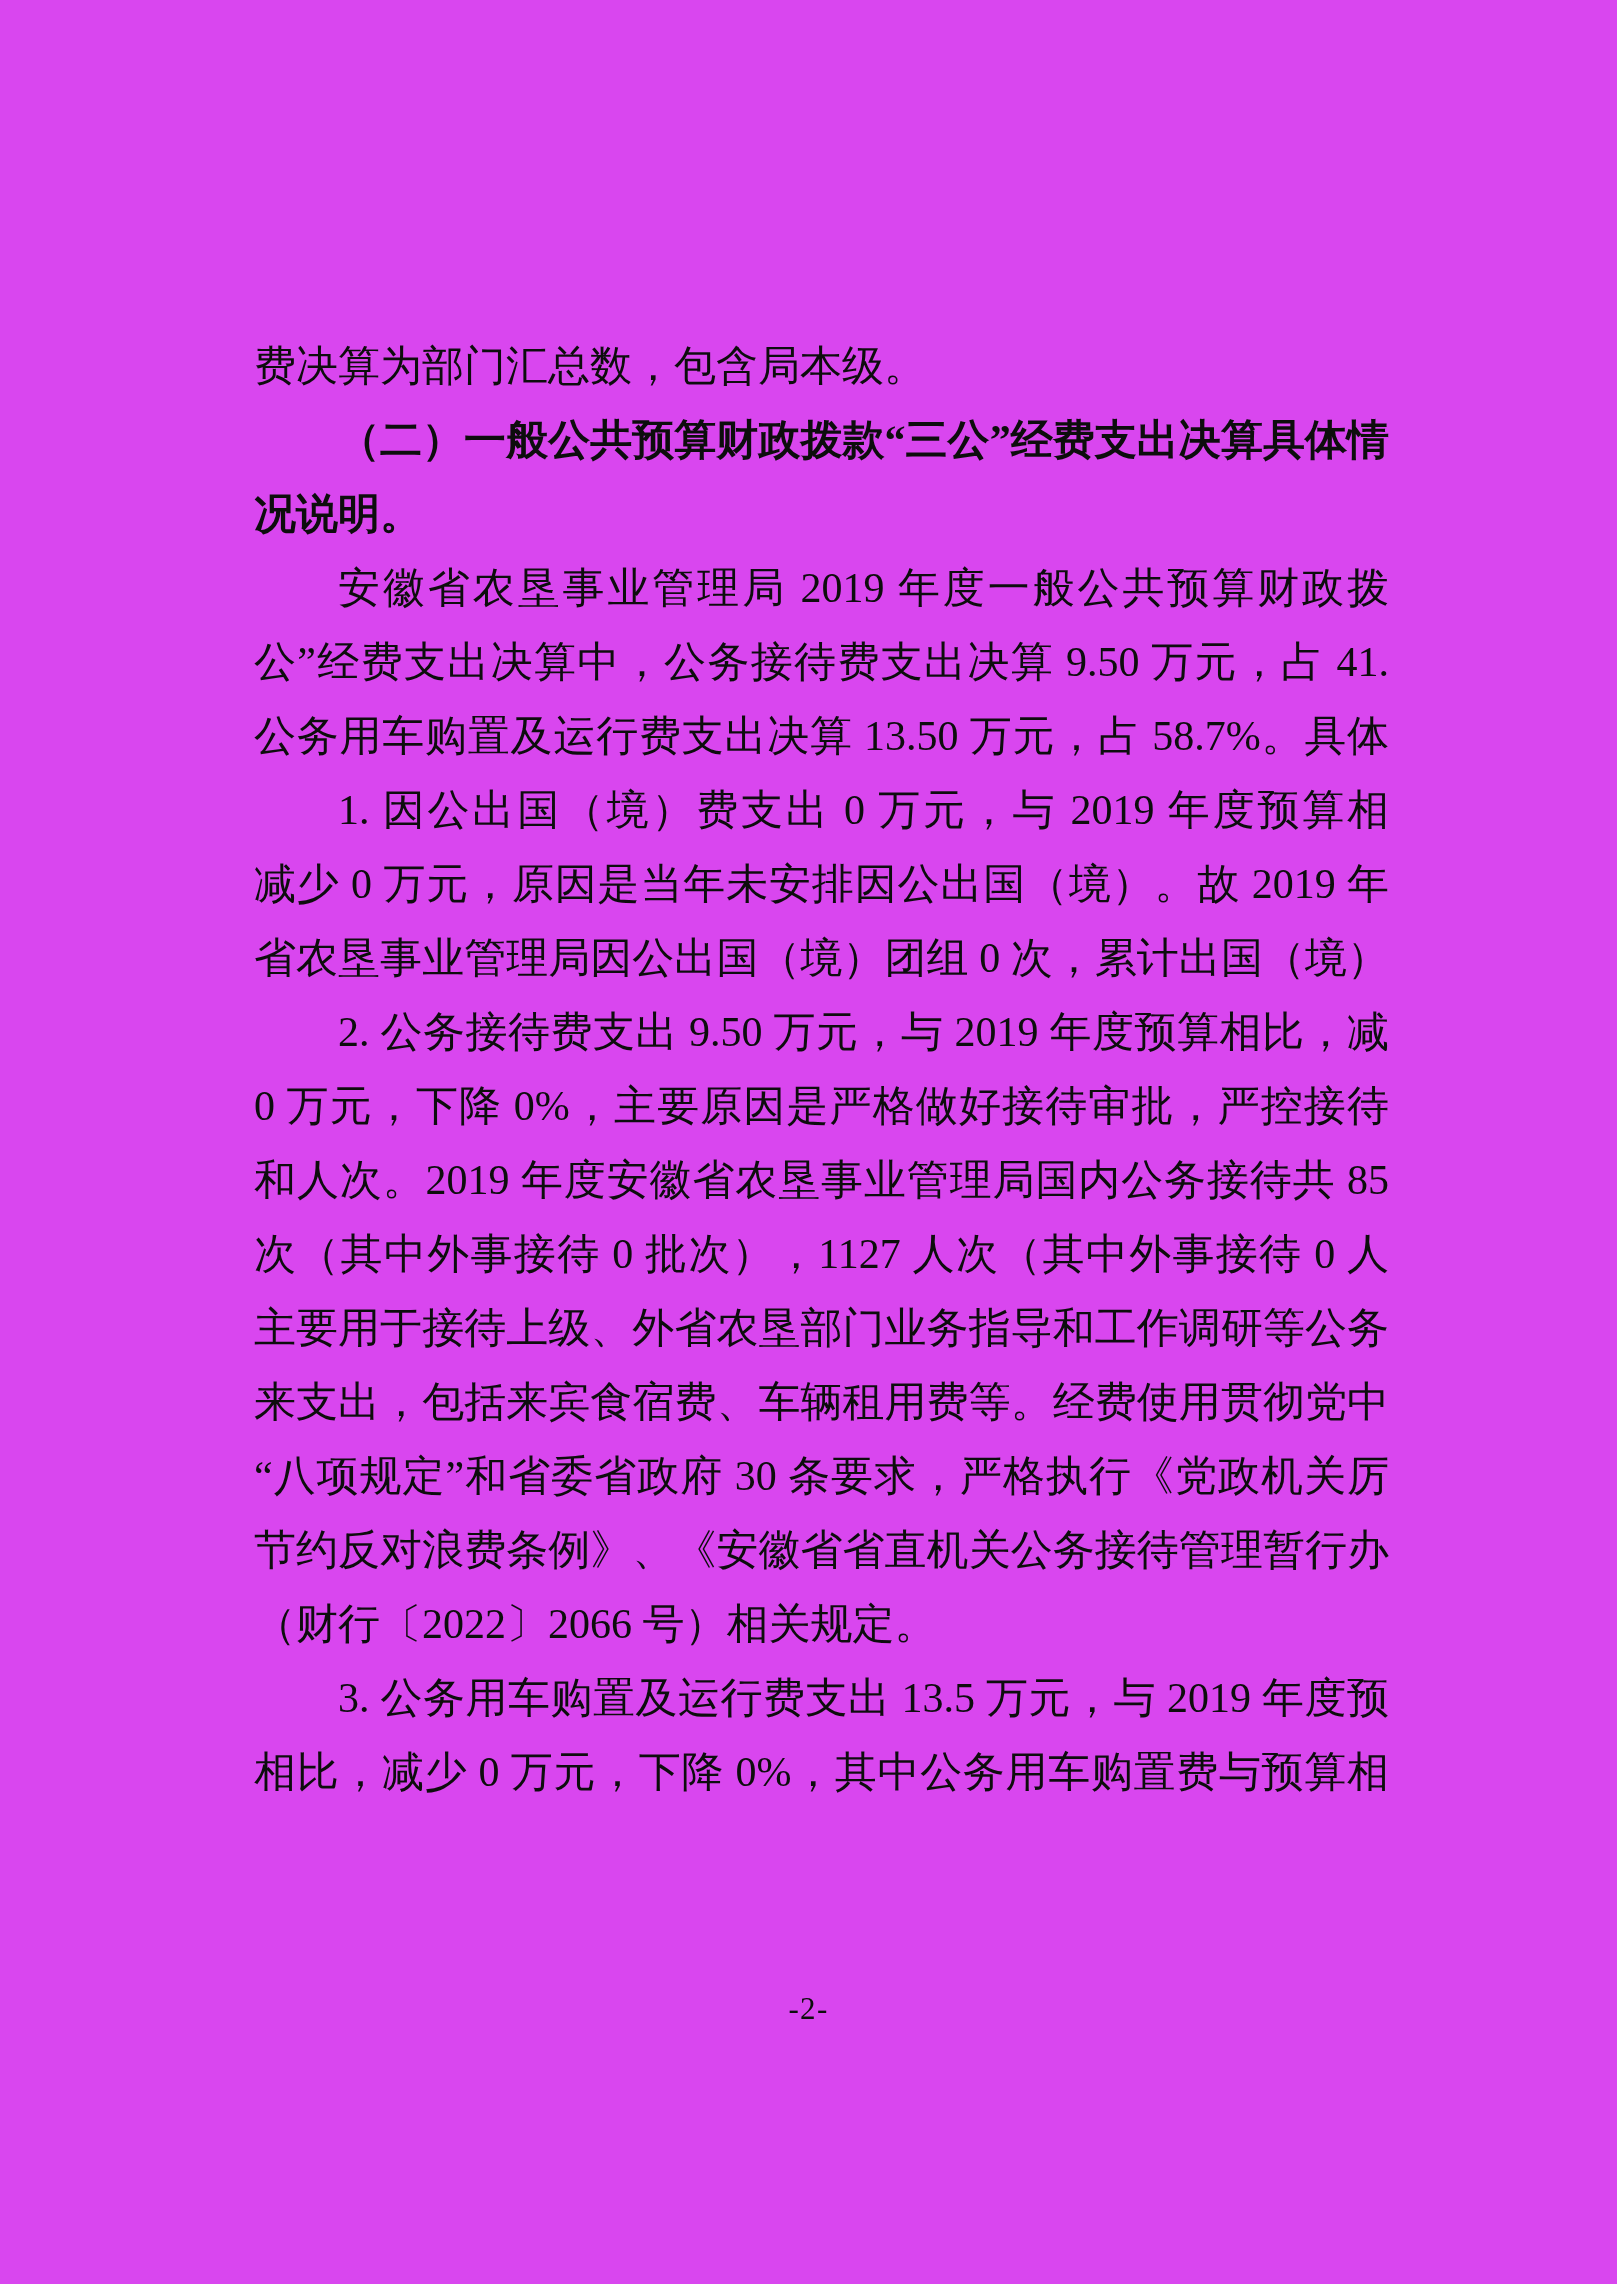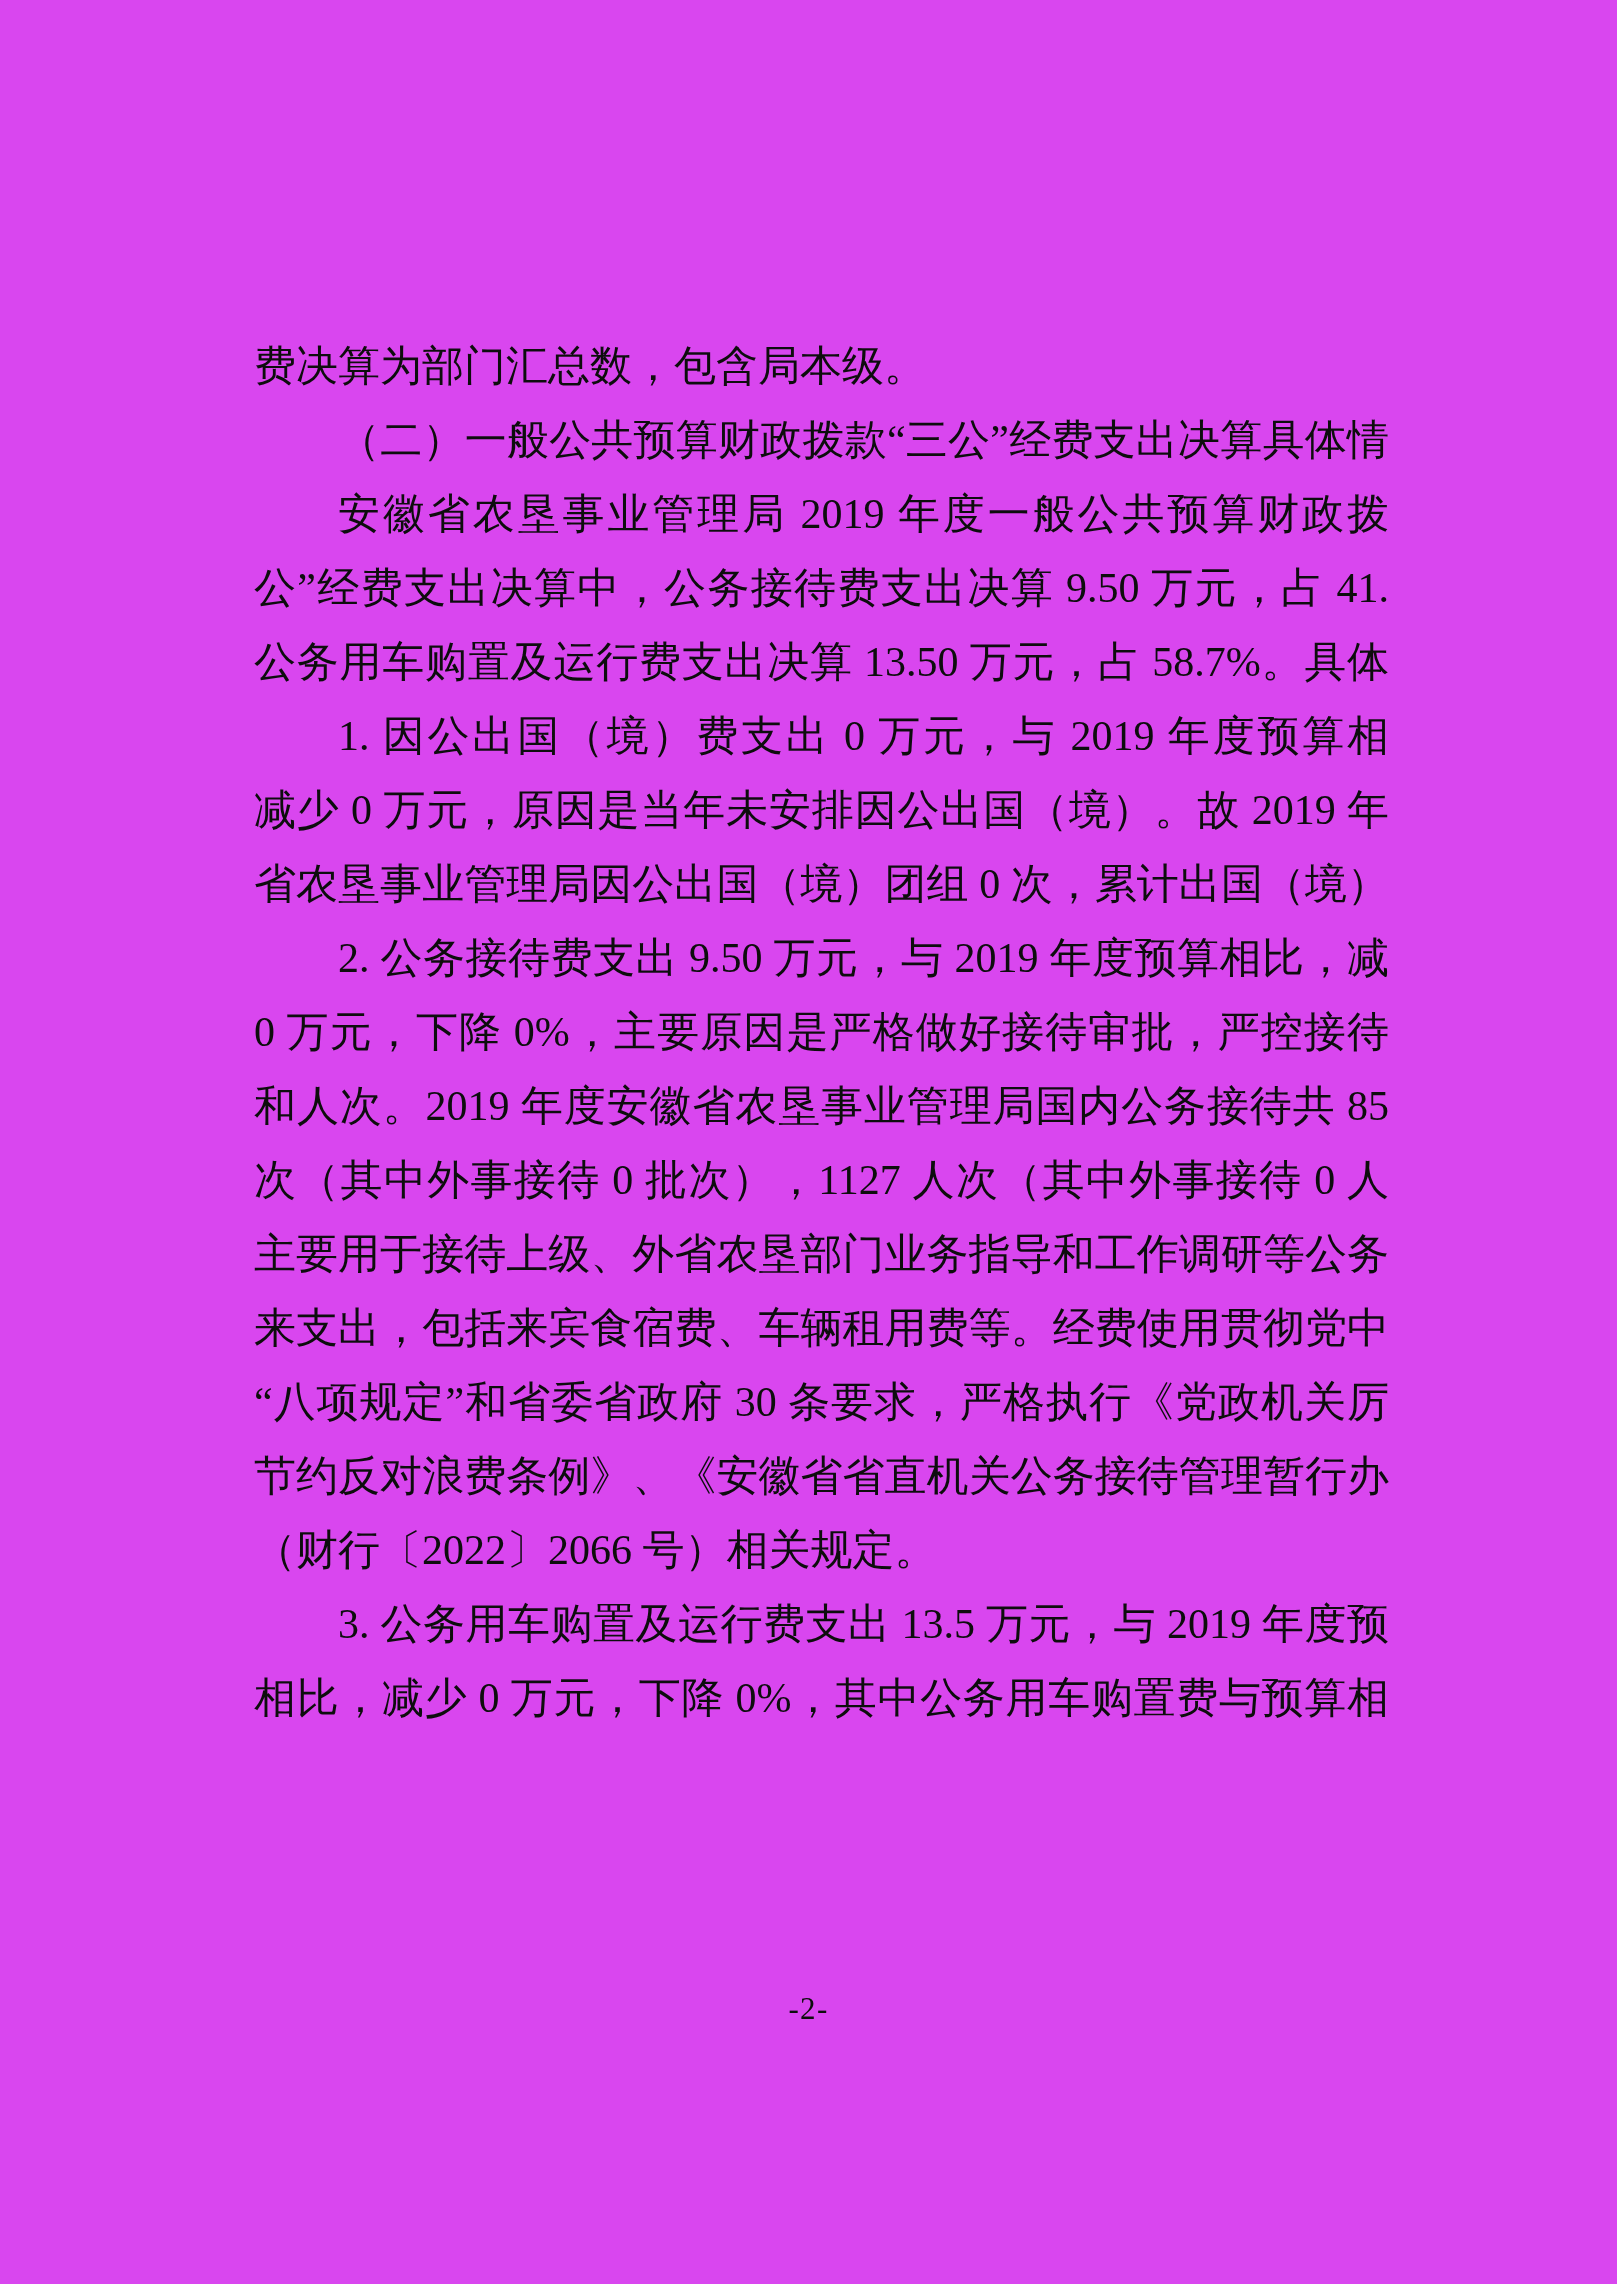--- a/index.html
+++ b/index.html
@@ -33,40 +33,41 @@
   }
   .line.justify {
     text-align: justify;
     text-align-last: justify;
     word-break: break-all;
   }
   .line.indent {
     text-indent: 2em;
   }
   .line.bold {
-    font-weight: 400;
+    font-weight: 700;
   }
   .page-number {
     position: absolute;
     left: 0;
     top: 1989px;
     width: 100%;
     text-align: center;
     font-size: 31px;
     line-height: 39px;
     letter-spacing: 1.3px;
   }
 </style>
 </head>
 <body>
 
 <div class="page">
   <div class="text-block">
     <div class="line">费决算为部门汇总数，包含局本级。</div>
     <div class="line justify indent bold">（二）一般公共预算财政拨款“三公”经费支出决算具体情</div>
+    <div class="line bold">况说明。</div>
     <div class="line justify indent">安徽省农垦事业管理局 2019 年度一般公共预算财政拨款“三</div>
     <div class="line justify">公”经费支出决算中，公务接待费支出决算 9.50 万元，占 41.3%；</div>
     <div class="line justify">公务用车购置及运行费支出决算 13.50 万元，占 58.7%。具体情</div>
     <div class="line justify indent">1. 因公出国（境）费支出 0 万元，与 2019 年度预算相比，</div>
     <div class="line justify">减少 0 万元，原因是当年未安排因公出国（境）。故 2019 年安徽</div>
     <div class="line justify">省农垦事业管理局因公出国（境）团组 0 次，累计出国（境）0</div>
     <div class="line justify indent">2. 公务接待费支出 9.50 万元，与 2019 年度预算相比，减少</div>
     <div class="line justify">0 万元，下降 0%，主要原因是严格做好接待审批，严控接待批次</div>
     <div class="line justify">和人次。2019 年度安徽省农垦事业管理局国内公务接待共 85 批</div>
     <div class="line justify">次（其中外事接待 0 批次），1127 人次（其中外事接待 0 人次），</div>

